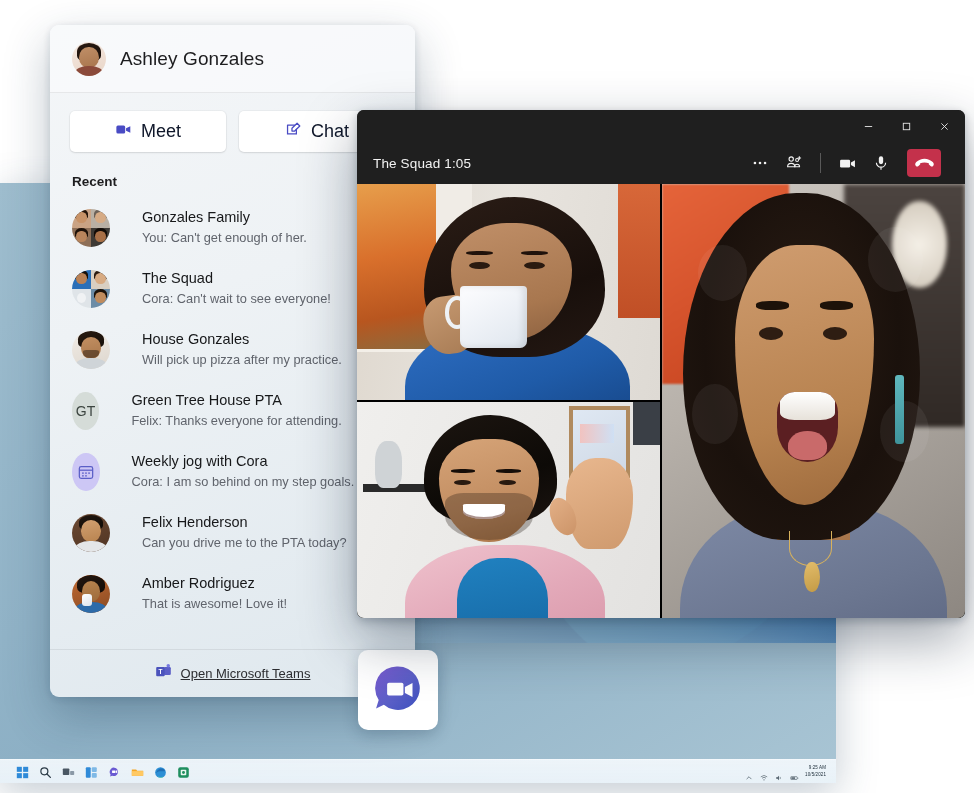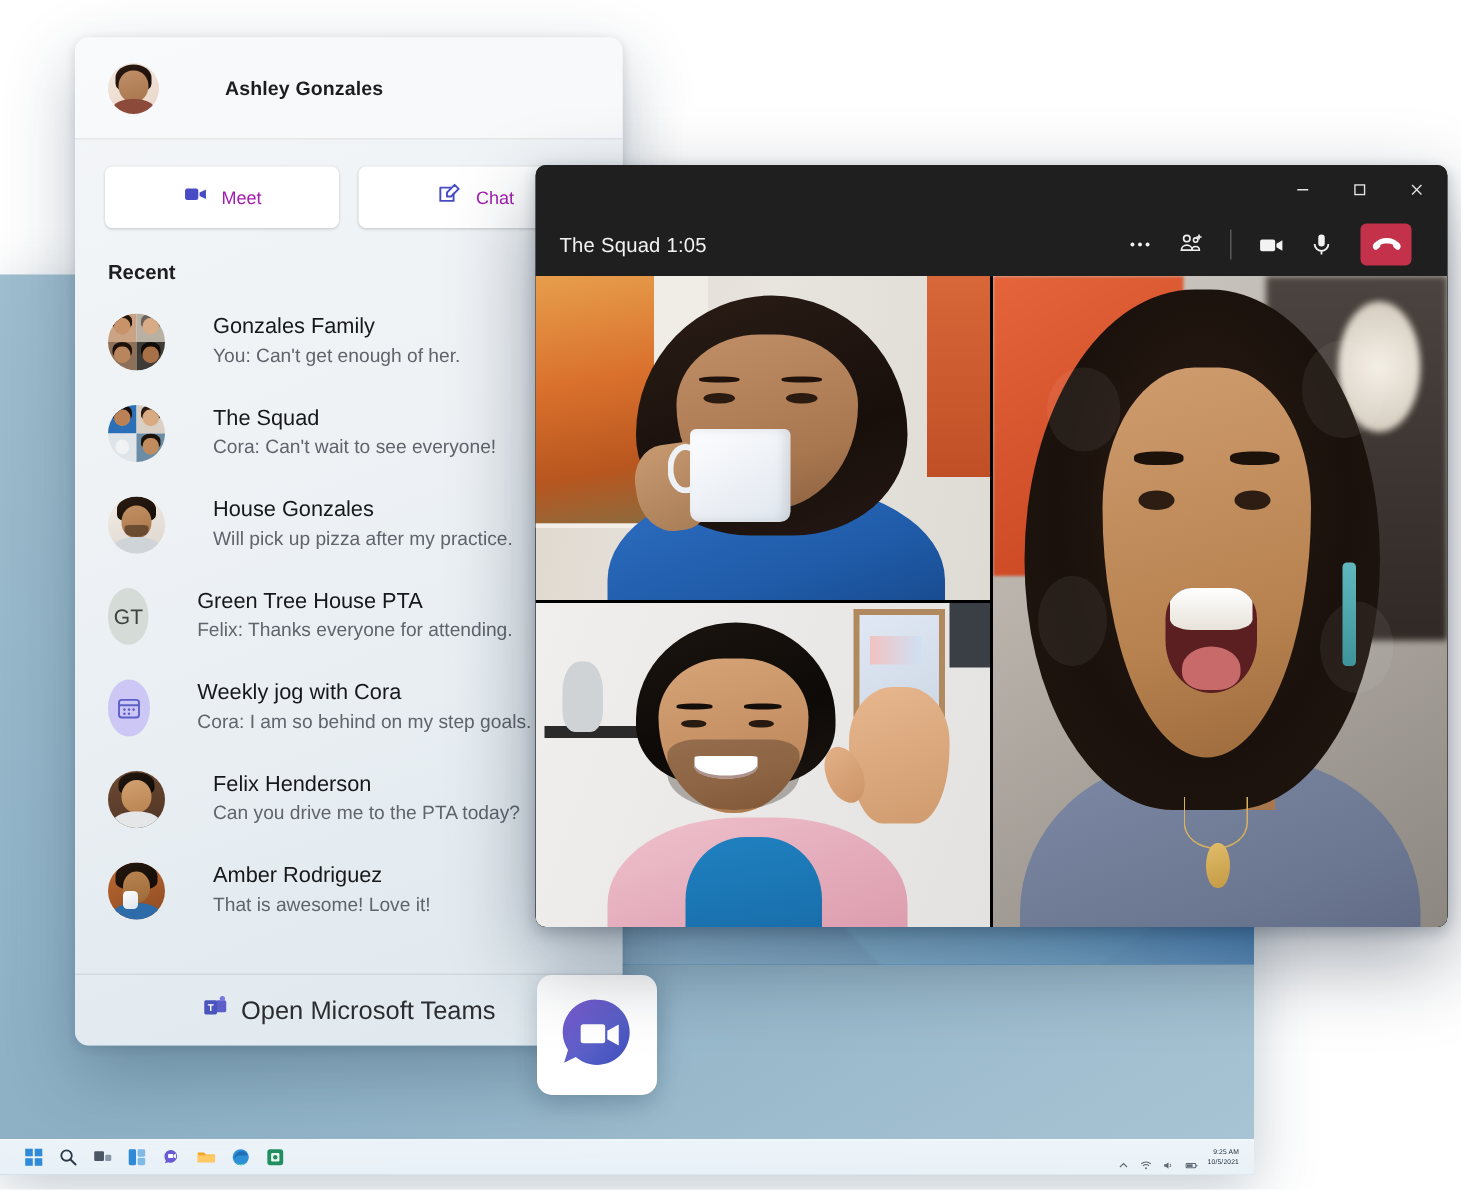--- a/index.html
+++ b/index.html
@@ -95,31 +95,31 @@
     overflow:hidden;
     display:flex; flex-direction:column;
   }
   .fo-header {
     height:68px; flex:0 0 68px;
     display:flex; align-items:center; gap:14px;
     padding: 0 22px;
     border-bottom:1px solid rgba(0,0,0,.07);
     background: rgba(250,251,252,.72);
   }
-  .fo-name { font-size:13px; font-weight:700; color:#1d1d1f; letter-spacing:.1px;margin-left:30px; }
+  .fo-name { font-size:19px; font-weight:400; color:#1d1d1f; letter-spacing:.1px; }
   .avatar-sm { width:34px; height:34px; border-radius:50%; overflow:hidden; flex:0 0 34px; position:relative; }
 
   .fo-actions { display:flex; gap:13px; padding:18px 20px 14px; }
   .act-btn {
     flex:1; height:41px; background:#fff; border-radius:5px;
     display:flex; align-items:center; justify-content:center; gap:9px;
     box-shadow: 0 1px 2px rgba(0,0,0,.10), 0 0 0 1px rgba(0,0,0,.03);
     cursor:pointer;
   }
-  .act-label { font-size:12px; color:#a21caf; }
+  .act-label { font-size:18px; color:#0f172a; }
 
   .fo-section-title {
     font-size:13.5px; font-weight:700; color:#1d1d1f;
     padding: 8px 22px 6px;
   }
   .fo-list { flex:1 1 auto; overflow:hidden; padding: 2px 0 0; }
   .chat-row {
     display:flex; align-items:center; gap:32px;
     padding: 8px 20px 8px 22px;
     height:61px;
@@ -129,21 +129,21 @@
   .chat-txt { min-width:0; }
   .chat-title { font-size:14.5px; color:#17181a; line-height:1.35; white-space:nowrap; }
   .chat-prev { font-size:12.8px; color:#60646c; line-height:1.4; white-space:nowrap; overflow:hidden; text-overflow:ellipsis; }
 
   .fo-footer {
     flex:0 0 48px; height:48px;
     display:flex; align-items:center; justify-content:center; gap:9px;
     border-top:1px solid rgba(0,0,0,.07);
     cursor:pointer;
   }
-  .fo-footer-label { font-size:17px; color:#2c2d31; }
+  .fo-footer-label { font-size:13px; color:#2c2d31;text-decoration:underline; }
 
   
   .teams-chip {
     position:absolute; left:358px; top:650px; width:80px; height:80px;
     background:#fff; border-radius:10px;
     box-shadow: 0 5px 16px rgba(20,45,70,.24);
     display:flex; align-items:center; justify-content:center;
   }
 
   

